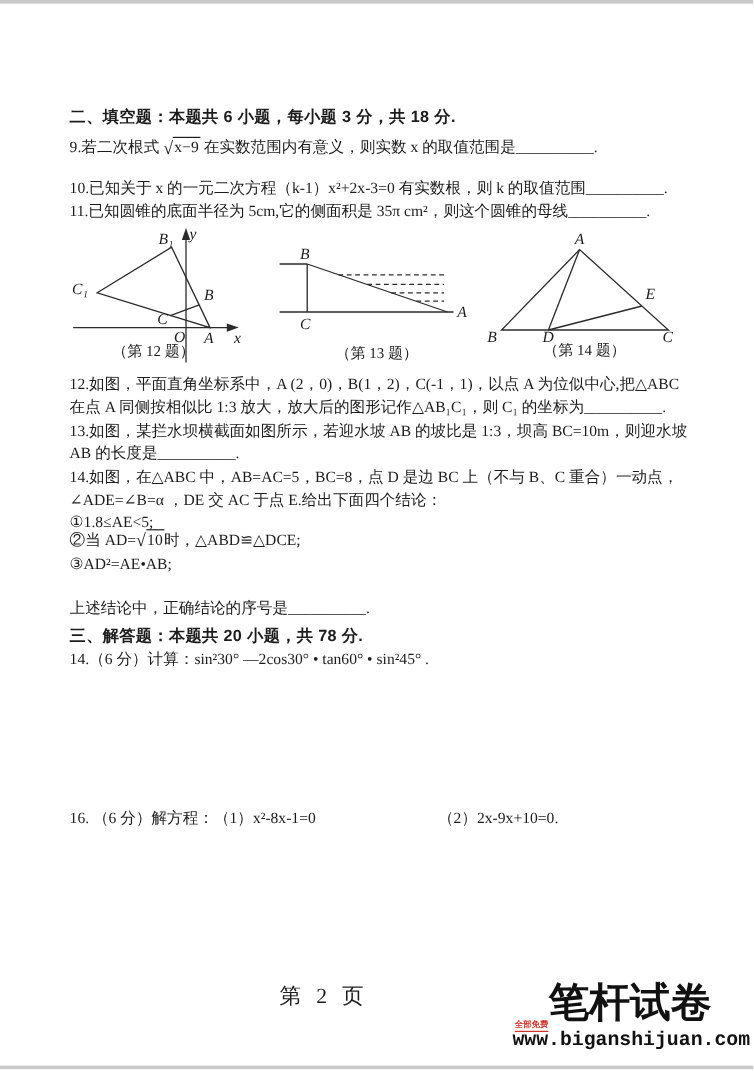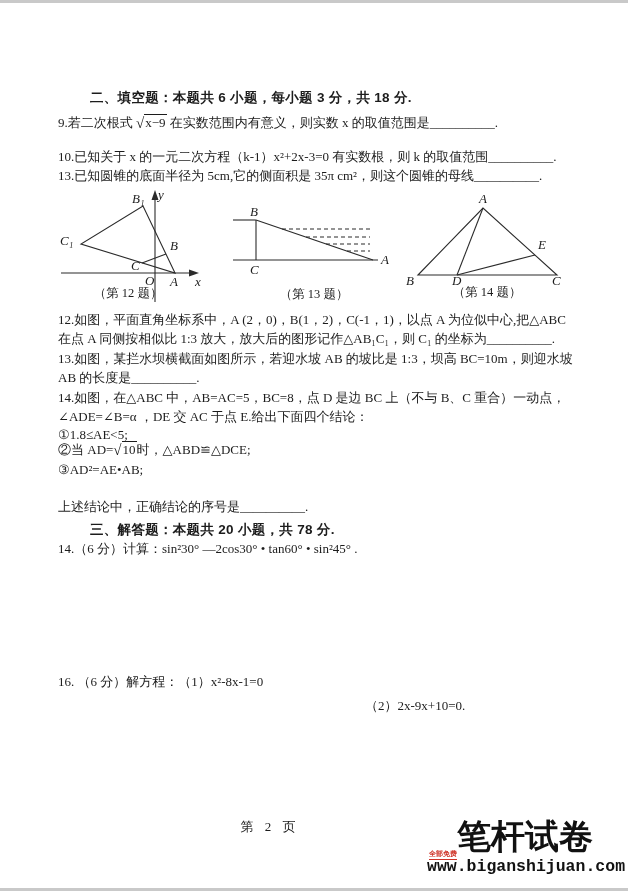--- a/index.html
+++ b/index.html
@@ -12,39 +12,39 @@
   .edge { position:absolute; left:0; width:628px; height:3px; background:#c9c9c9; }
   .edge.top { top:0; }
   .edge.bottom { top:888px; }
 
   .tl {
     position:absolute; left:58px; width:514px;
     font-size:13px; line-height:16px; white-space:nowrap;
   }
   .head {
     font-family:"Liberation Sans","DejaVu Sans",sans-serif;
-    font-weight:bold; font-size:13.5px; letter-spacing:0.3px;margin-left:32px;
+    font-weight:bold; font-size:13.5px; letter-spacing:0.3px;
   }
   .rad { font-size:15px; vertical-align:-1px; }
   .arg { border-top:1.3px solid #1c1c1c; padding:0 1px; }
 
   .fig { position:absolute; }
   .fig line, .fig path, .fig polyline { stroke:#2b2b2b; stroke-width:1.1; fill:none; }
   .fig polygon { fill:#2b2b2b; stroke:none; }
   .fig text {
     font-family:"Liberation Serif","DejaVu Serif",serif;
     font-size:13px; font-style:italic; fill:#1c1c1c; stroke:none;
   }
   .fig text.cap { font-style:normal; font-size:12.5px; text-anchor:middle; }
 
-  .q16-part2 { position:absolute; left:307px; top:0;margin-top:24px; }
+  .q16-part2 { position:absolute; left:307px; top:0; }
 
   .footer-page {
     position:absolute; top:818px; left:0; width:540px; text-align:center;
-    font-size:13px; letter-spacing:4px;
+    font-size:18px; letter-spacing:4px;
   }
   .brand-name {
     position:absolute; left:446px; top:818px;
     font-family:"Liberation Sans","DejaVu Sans",sans-serif;
     font-weight:bold; font-size:34px; line-height:36px; color:#111111;
     letter-spacing:0px; white-space:nowrap;margin-left:11px;
   }
   .brand-tagline {
     position:absolute; left:429px; top:849px;
     font-family:"Liberation Sans","DejaVu Sans",sans-serif;
@@ -61,21 +61,21 @@
 <body>
 
 <div class="page">
   <div class="edge top"></div>
 
   <div class="tl head" style="top:90px">二、填空题：本题共 6 小题，每小题 3 分，共 18 分.</div>
 
   <div class="tl" style="top:115px"><span>9.若二次根式</span> <span class="rad">√</span><span class="arg">x−9</span> <span>在实数范围内有意义，则实数 x 的取值范围是__________.</span></div>
 
   <div class="tl" style="top:149px">10.已知关于 x 的一元二次方程（k-1）x²+2x-3=0 有实数根，则 k 的取值范围__________.</div>
-  <div class="tl" style="top:168px">13.已知圆锥的底面半径为 5cm,它的侧面积是 35π cm²，则这个圆锥的母线__________.</div>
+  <div class="tl" style="top:168px">11.已知圆锥的底面半径为 5cm,它的侧面积是 35π cm²，则这个圆锥的母线__________.</div>
 
   <svg class="fig" style="left:58px; top:189px" width="170" height="116" viewBox="0 0 170 116">
     <line x1="3" y1="84" x2="133" y2="84"></line>
     <polygon points="141,84 131,80.5 131,87.5"></polygon>
     <line x1="97" y1="9" x2="97" y2="113"></line>
     <polygon points="97,1 93.5,11 100.5,11"></polygon>
     <path d="M117,84 L85,17 L23,55 Z"></path>
     <line x1="108" y1="65" x2="84" y2="74"></line>
     <text x="100" y="10">y</text>
     <text x="137" y="97">x</text>

